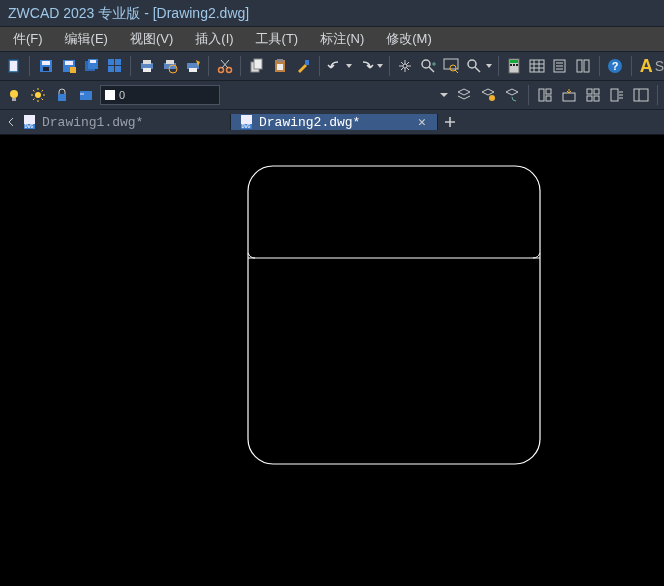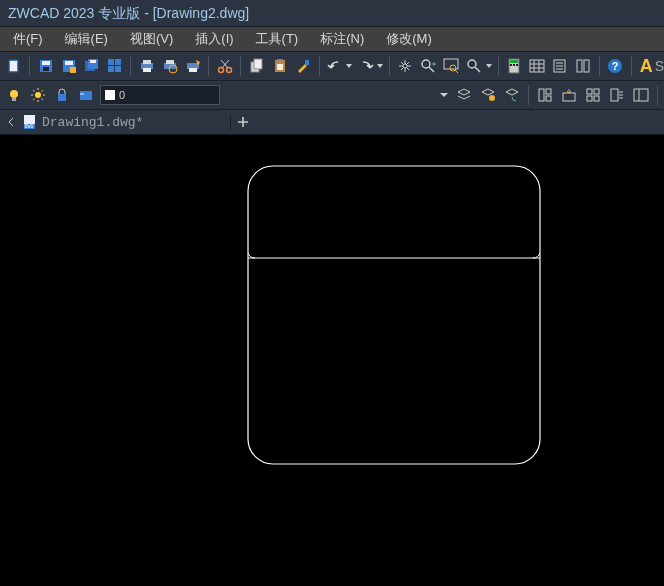--- a/index.html
+++ b/index.html
@@ -458,20 +458,31 @@
   <div class="doc-tab inactive">
     <span class="dwg-icon">
       <svg width="16" height="16">
           <rect x="2" y="1" width="11" height="14" fill="#eef"></rect>
           <rect x="2" y="10" width="11" height="5" fill="#3a7ed4"></rect>
           <text x="7" y="14" font-size="5" text-anchor="middle" fill="#fff">DWG</text>
         </svg>
     </span>
     <span class="fname">Drawing1.dwg*</span>
   </div>
+  <div class="doc-tab active">
+    <span class="dwg-icon">
+      <svg width="16" height="16">
+          <rect x="2" y="1" width="11" height="14" fill="#eef"></rect>
+          <rect x="2" y="10" width="11" height="5" fill="#3a7ed4"></rect>
+          <text x="7" y="14" font-size="5" text-anchor="middle" fill="#fff">DWG</text>
+        </svg>
+    </span>
+    <span class="fname">Drawing2.dwg*</span>
+    <span class="close">✕</span>
+  </div>
   <div class="newtab">
     <svg width="14" height="14">
         <path d="M7 2 V12 M2 7 H12" stroke="#ccc" stroke-width="1.6"></path>
       </svg>
   </div>
 </div>
 
 <div class="canvas-area">
   <svg class="drawing" width="294" height="300">
 

